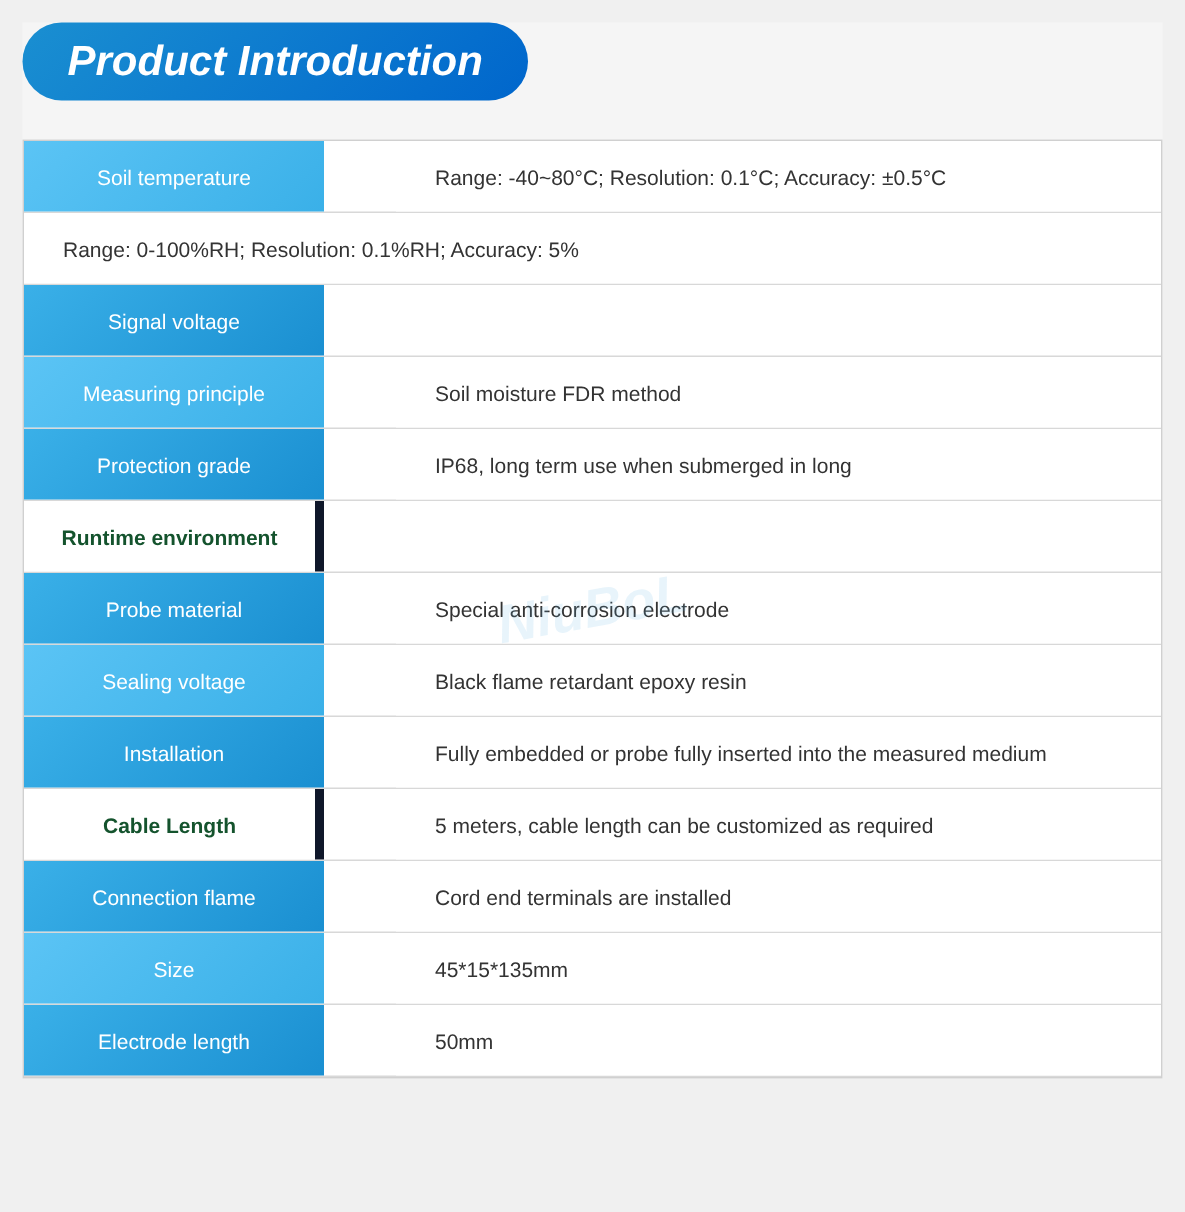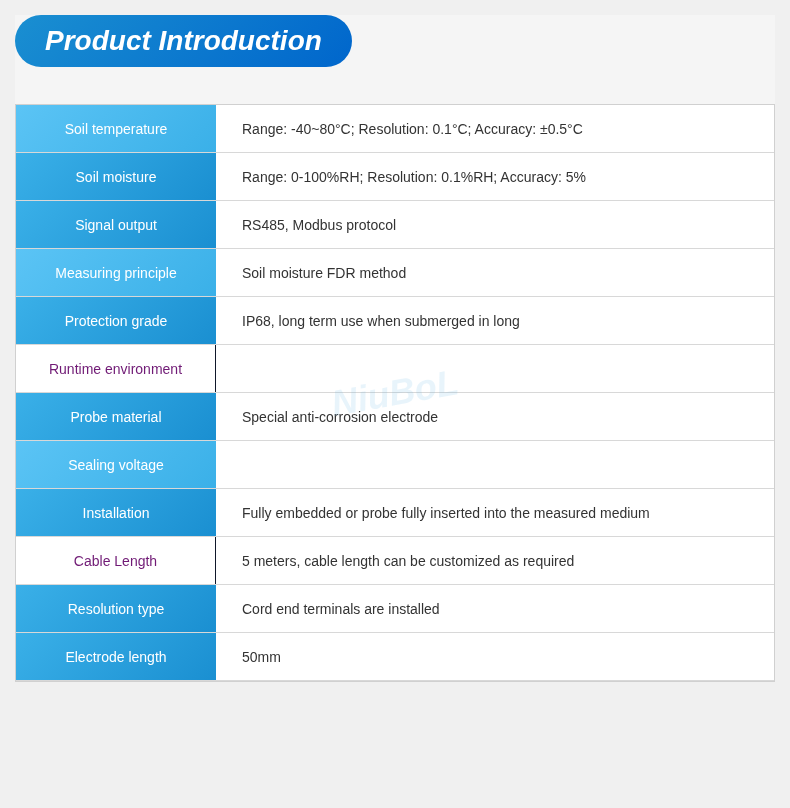--- a/index.html
+++ b/index.html
@@ -20,21 +20,21 @@
       background: #f5f5f5;
       width: 760px;
       margin: 0 auto;
     }
 
     .title-banner {
       background: linear-gradient(135deg, #1a8fd1, #0066cc);
       border-radius: 30px;
       display: inline-block;
       padding: 10px 30px;
-      margin-bottom: 25px;
+      margin-bottom: 14px;
     }
 
     .title-banner h1 {
       color: white;
       font-size: 28px;
       font-style: italic;
       font-weight: bold;
       white-space: nowrap;
     }
 
@@ -62,20 +62,21 @@
     .table-wrapper {
       position: relative;
       border: 1px solid #d0d0d0;
       background: white;
     }
 
     .spec-row {
       display: flex;
       border-bottom: 1px solid #d8d8d8;
       min-height: 48px;
+      gap: 48px;
     }
 
     .spec-row:last-child {
       border-bottom: none;
     }
 
     .spec-label {
       background: linear-gradient(135deg, #3ab0e8, #1a8fd1);
       color: white;
       font-size: 14px;
@@ -88,23 +89,23 @@
       min-width: 200px;
       padding: 8px 10px;
     }
 
     .spec-label-light {
       background: linear-gradient(135deg, #5bc4f5, #3ab0e8);
     }
 
     .spec-label-white {
       background: white;
-      color: #701a75;
-      font-weight: 400;
-      border-right: 1px solid #0f172a;
+      color: #14532d;
+      font-weight: 700;
+      border-right: 6px solid #0f172a;
     }
 
     .spec-value {
       flex: 1;
       padding: 10px 26px;
       font-size: 14px;
       color: #333;
       display: flex;
       align-items: center;
       background: white;
@@ -143,56 +144,59 @@
     <div class="watermark watermark-right">NiuBoL</div>
   </div>
 
   <div class="table-wrapper">
 
     <div class="spec-row">
         <div class="spec-label spec-label-light">Soil temperature</div>
         <div class="spec-value">Range: -40~80°C;  Resolution: 0.1°C;  Accuracy: ±0.5°C</div>
       </div>
       <div class="spec-row">
-        <div class="spec-label">Soil moisture</div>
         <div class="spec-value">Range: 0-100%RH;  Resolution: 0.1%RH;  Accuracy: 5%</div>
       </div>
       <div class="spec-row">
-        <div class="spec-label">Signal output</div>
-        <div class="spec-value">RS485, Modbus protocol</div>
+        <div class="spec-label">Signal voltage</div>
       </div>
       <div class="spec-row">
         <div class="spec-label spec-label-light">Measuring principle</div>
         <div class="spec-value">Soil moisture FDR method</div>
       </div>
       <div class="spec-row">
         <div class="spec-label">Protection grade</div>
         <div class="spec-value">IP68, long term use when submerged in long</div>
       </div>
       <div class="spec-row">
         <div class="spec-label spec-label-white">Runtime environment</div>
       </div>
       <div class="spec-row">
         <div class="spec-label">Probe material</div>
         <div class="spec-value">Special anti-corrosion electrode</div>
       </div>
       <div class="spec-row">
         <div class="spec-label spec-label-light">Sealing voltage</div>
+        <div class="spec-value">Black flame retardant epoxy resin</div>
       </div>
       <div class="spec-row">
         <div class="spec-label">Installation</div>
         <div class="spec-value">Fully embedded or probe fully inserted into the measured medium</div>
       </div>
       <div class="spec-row">
         <div class="spec-label spec-label-white">Cable Length</div>
         <div class="spec-value">5 meters, cable length can be customized as required</div>
       </div>
       <div class="spec-row">
-        <div class="spec-label">Resolution type</div>
+        <div class="spec-label">Connection flame</div>
         <div class="spec-value">Cord end terminals are installed</div>
+      </div>
+      <div class="spec-row">
+        <div class="spec-label spec-label-light">Size</div>
+        <div class="spec-value">45*15*135mm</div>
       </div>
       <div class="spec-row">
         <div class="spec-label">Electrode length</div>
         <div class="spec-value">50mm</div>
       </div>
       <div class="watermark-mid">NiuBoL</div>
   </div>
 </div>
 
 </body></html>

